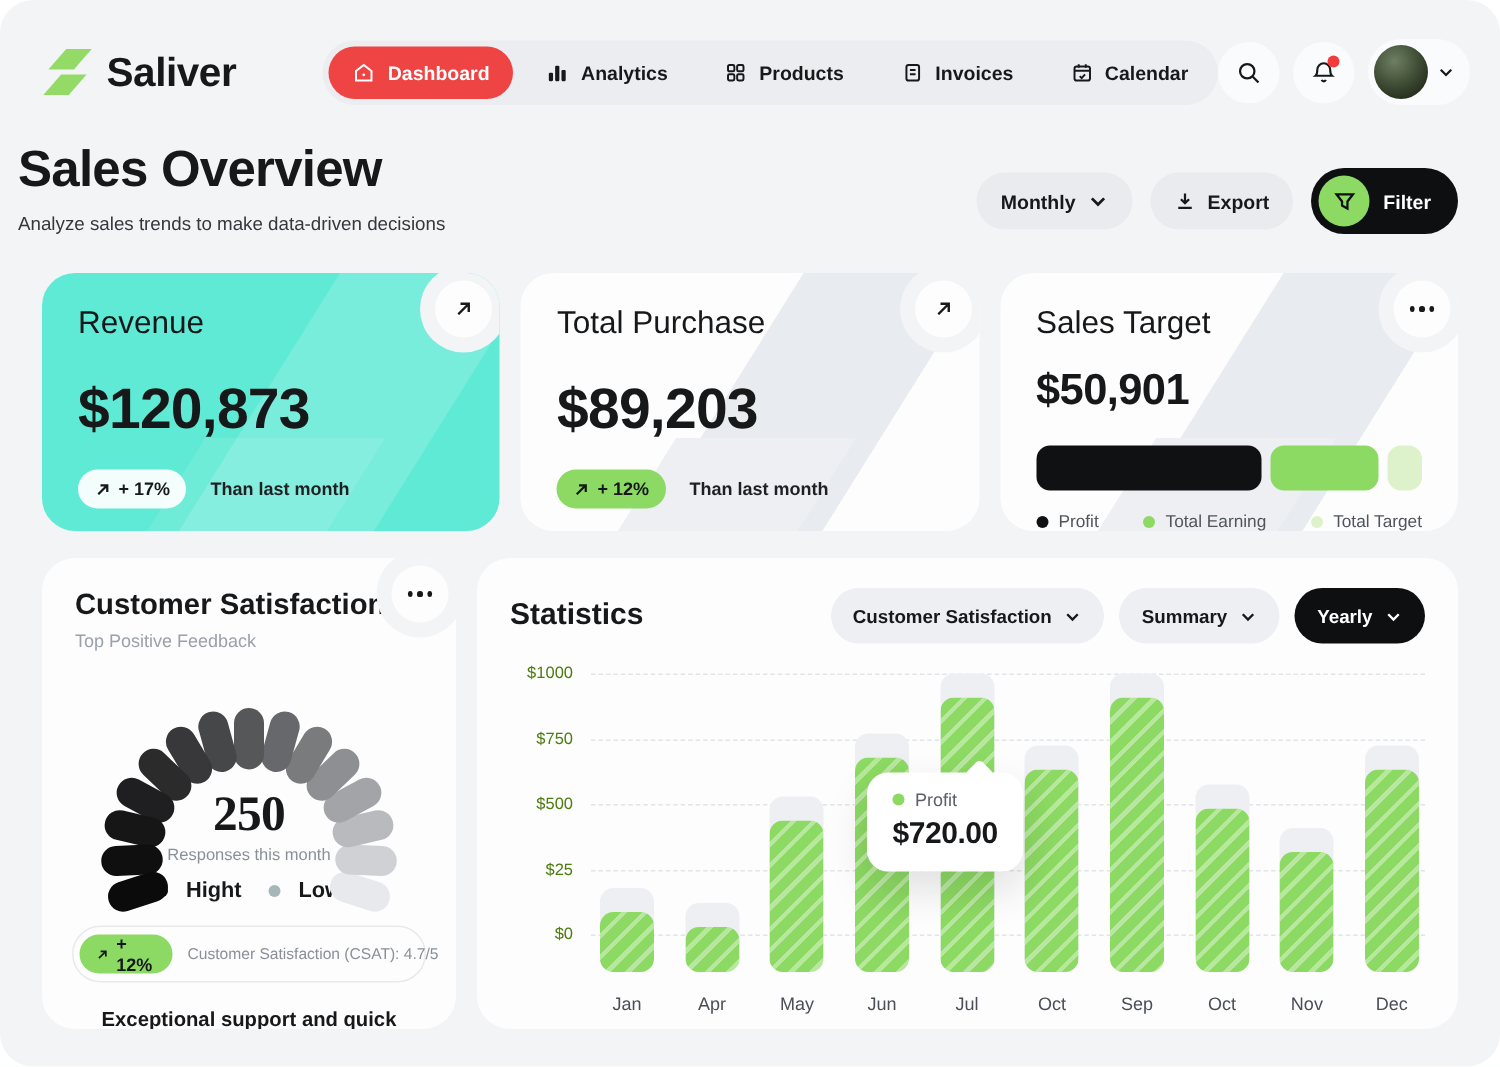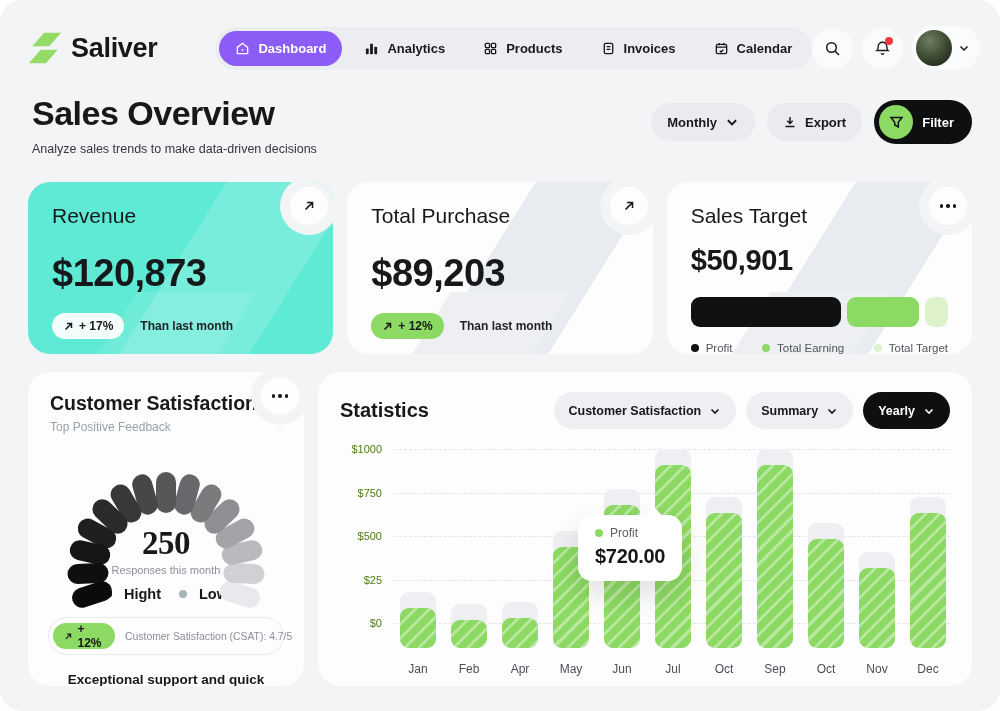--- a/index.html
+++ b/index.html
@@ -15,36 +15,36 @@
   .brand-name { font-size:27px; font-weight:700; letter-spacing:-0.3px; }
   .mainnav {
     display:flex; align-items:center; gap:6px; margin-left:58px;
     background:#EBEDF0; border-radius:24px; padding:4px;
   }
   .nav-item {
     display:flex; align-items:center; gap:8px; padding:10px 16px; border-radius:20px;
     font-size:13px; font-weight:600; color:#17181A; cursor:pointer; white-space:nowrap;
   }
   .nav-item svg { width:15px; height:15px; }
-  .nav-item.active { background:#8b5cf6; color:#fff; }
+  .nav-item.active { background:#ef4444; color:#fff; }
   .topbar-right { margin-left:auto; display:flex; align-items:center; gap:9px; }
   .circle-btn {
     width:41px; height:41px; border-radius:50%; background:#FAFBFC; border:none;
     display:flex; align-items:center; justify-content:center; position:relative; cursor:pointer;
   }
   .circle-btn svg { width:17px; height:17px; }
   .notif-dot { position:absolute; top:9px; right:10px; width:8px; height:8px; border-radius:50%; background:#F43B3B; }
   .avatar-pill {
     display:flex; align-items:center; gap:6px; background:#FAFBFC; border-radius:22px;
     padding:4px 10px 4px 4px; height:44px; cursor:pointer;
   }
   .avatar { width:36px; height:36px; border-radius:50%;
     background:radial-gradient(circle at 38% 30%, #6e7f62, #39452f 55%, #151a10 100%); }
   
-  .pagehead { display:flex; align-items:flex-start; padding:24px 28px 0 32px; }
+  .pagehead { display:flex; align-items:flex-end; padding:24px 28px 0 12px; }
   .page-title { font-size:34px; font-weight:600; letter-spacing:-0.5px; }
   .page-subtitle { margin-top:9px; font-size:12.5px; color:#34373C; }
   .head-actions { margin-left:auto; display:flex; align-items:center; gap:12px; margin-top:6px; }
   .pill-btn {
     display:flex; align-items:center; gap:8px; background:#E9EBEE; border:none; cursor:pointer;
     border-radius:20px; height:38px; padding:0 16px; font-size:13px; font-weight:600; color:#17181A;
     font-family:inherit;
   }
   .pill-btn svg { width:14px; height:14px; }
   .filter-btn {
@@ -422,25 +422,20 @@
             <div class="gridline" style="top: 93px;"></div>
             <div class="gridline" style="top: 136.5px;"></div>
             <div class="gridline" style="top: 180px;"></div>
             <div class="bars">
               <div class="bar-cell">
                 <div class="bar-track" style="height: 56px; background: rgb(237, 239, 243);"></div>
                 <div class="bar-fill" style="height: 40px; background-color: rgb(140, 217, 99);"></div>
                 <span class="bar-label">Jan</span>
               </div>
               <div class="bar-cell">
-                <div class="bar-track" style="height: 44px; background: rgb(237, 239, 243);"></div>
-                <div class="bar-fill" style="height: 28px; background-color: rgb(140, 217, 99);"></div>
-                <span class="bar-label">Feb</span>
-              </div>
-              <div class="bar-cell">
                 <div class="bar-track" style="height: 46px; background: rgb(237, 239, 243);"></div>
                 <div class="bar-fill" style="height: 30px; background-color: rgb(140, 217, 99);"></div>
                 <span class="bar-label">Apr</span>
               </div>
               <div class="bar-cell">
                 <div class="bar-track" style="height: 117px; background: rgb(237, 239, 243);"></div>
                 <div class="bar-fill" style="height: 101px; background-color: rgb(140, 217, 99);"></div>
                 <span class="bar-label">May</span>
               </div>
               <div class="bar-cell">

